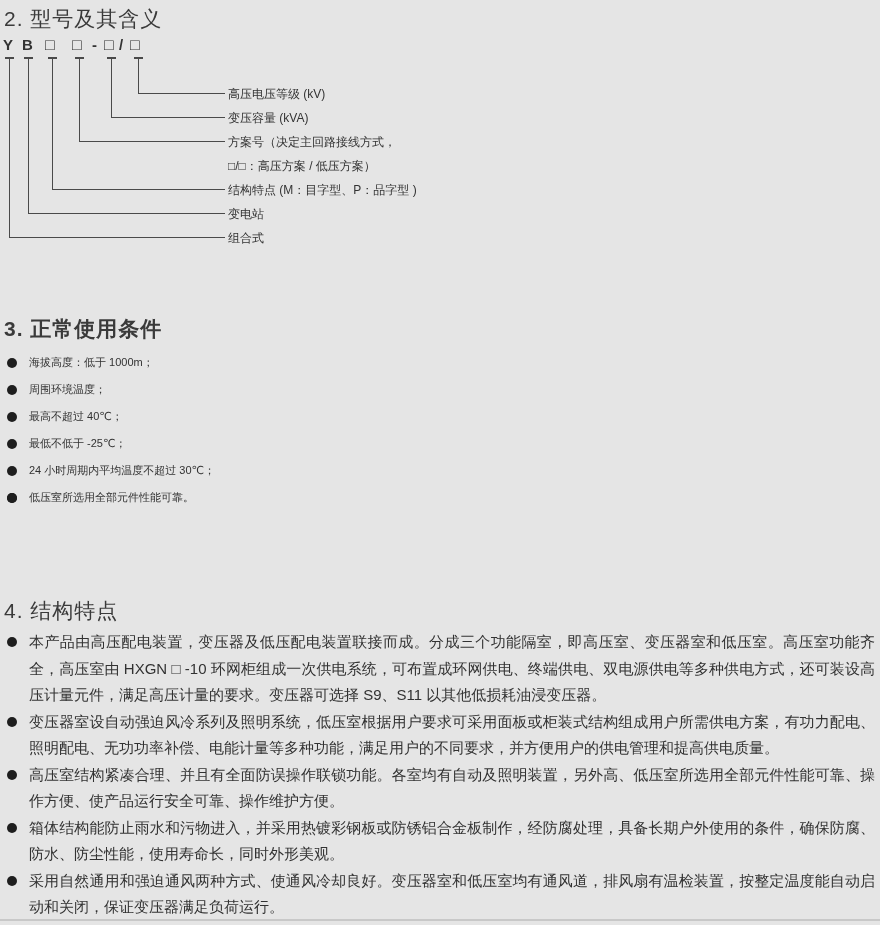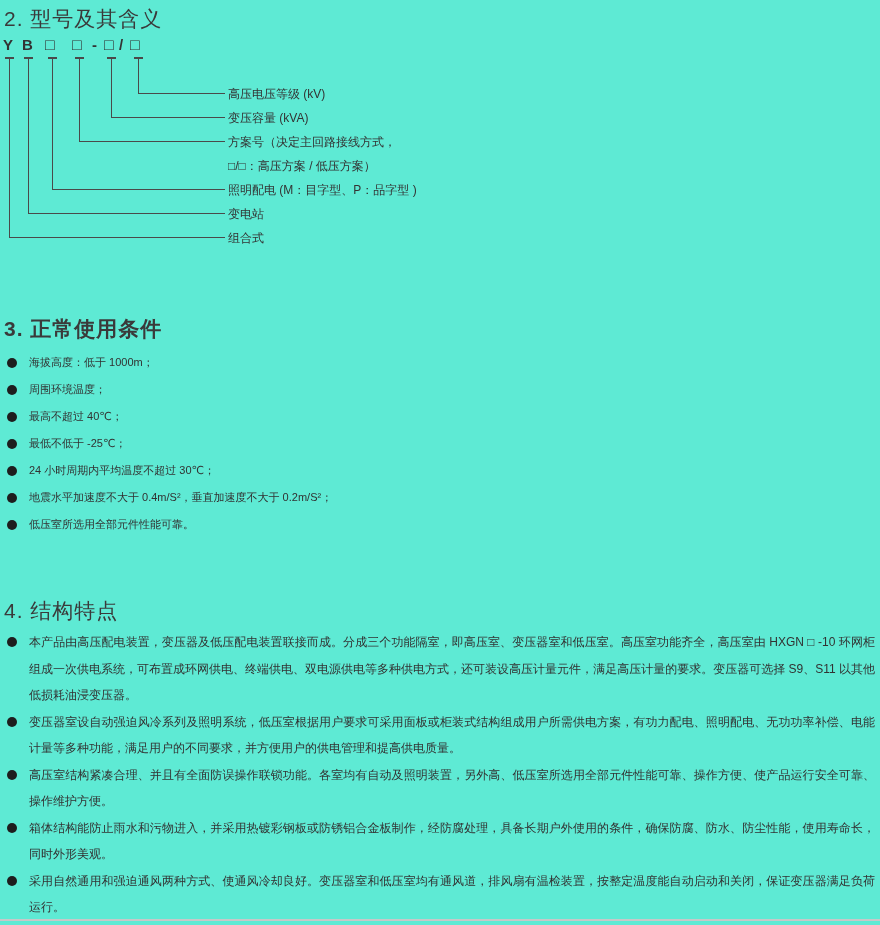--- a/index.html
+++ b/index.html
@@ -5,21 +5,21 @@
   * { margin:0; padding:0; box-sizing:border-box; }
   html,body { background:#ffffff; }
   body {
     font-family: "Liberation Sans", "DejaVu Sans", sans-serif;
     color:#333333;
   }
   #page {
     position:relative;
     width:880px;
     height:925px;
-    background:#5eead4;
+    background:#e5e5e5;
     overflow:hidden;
   }
   .sec-heading {
     position:absolute;
     left:4px;
     font-size:21px;
     font-weight:500;
     color:#3a3a3a;
     letter-spacing:1px;
     white-space:nowrap;
@@ -97,21 +97,21 @@
     line-height:27px;
     color:#323232;
     white-space:nowrap;
   }
   #features-list {
     position:absolute; left:6px; top:629px; width:869px;
   }
   #features-list li {
     position:relative;
     padding-left:23px;
-    font-size:12px;
+    font-size:15px;
     line-height:26.5px;
     text-align:justify;
     color:#323232;
   }
   .dot {
     position:absolute; left:1px; top:9px;
     width:10px; height:10px;
     border-radius:50%;
     background:#1e1e1e;
   }
@@ -152,34 +152,34 @@
     <div id="conn-b" class="conn"></div>
     <div id="conn-s1" class="conn"></div>
     <div id="conn-s2" class="conn"></div>
     <div id="conn-s3" class="conn"></div>
     <div id="conn-s4" class="conn"></div>
 
     <div id="dlabel-0" class="dlabel">高压电压等级 (kV)</div>
     <div id="dlabel-1" class="dlabel">变压容量 (kVA)</div>
     <div id="dlabel-2" class="dlabel">方案号（决定主回路接线方式，</div>
     <div id="dlabel-3" class="dlabel">□/□：高压方案 / 低压方案）</div>
-    <div id="dlabel-4" class="dlabel">照明配电 (M：目字型、P：品字型 )</div>
+    <div id="dlabel-4" class="dlabel">结构特点 (M：目字型、P：品字型 )</div>
     <div id="dlabel-5" class="dlabel">变电站</div>
     <div id="dlabel-6" class="dlabel">组合式</div>
   </div>
 
   <div id="heading-3" class="sec-heading">3. 正常使用条件</div>
 
   <ul id="conditions-list">
     <li><span class="dot"></span><span>海拔高度：低于 1000m；</span></li>
     <li><span class="dot"></span><span>周围环境温度；</span></li>
     <li><span class="dot"></span><span>最高不超过 40℃；</span></li>
     <li><span class="dot"></span><span>最低不低于 -25℃；</span></li>
     <li><span class="dot"></span><span>24 小时周期内平均温度不超过 30℃；</span></li>
-    <li><span class="dot"></span><span>地震水平加速度不大于 0.4m/S²，垂直加速度不大于 0.2m/S²；</span></li>
+    <li><span class="dot"></span></li>
     <li><span class="dot"></span><span>低压室所选用全部元件性能可靠。</span></li>
   </ul>
 
   <div id="heading-4" class="sec-heading">4. 结构特点</div>
 
   <ul id="features-list">
     <li><span class="dot"></span><span>本产品由高压配电装置，变压器及低压配电装置联接而成。分成三个功能隔室，即高压室、变压器室和低压室。高压室功能齐全，高压室由 HXGN □ -10 环网柜组成一次供电系统，可布置成环网供电、终端供电、双电源供电等多种供电方式，还可装设高压计量元件，满足高压计量的要求。变压器可选择 S9、S11 以其他低损耗油浸变压器。</span></li>
     <li><span class="dot"></span><span>变压器室设自动强迫风冷系列及照明系统，低压室根据用户要求可采用面板或柜装式结构组成用户所需供电方案，有功力配电、照明配电、无功功率补偿、电能计量等多种功能，满足用户的不同要求，并方便用户的供电管理和提高供电质量。</span></li>
     <li><span class="dot"></span><span>高压室结构紧凑合理、并且有全面防误操作联锁功能。各室均有自动及照明装置，另外高、低压室所选用全部元件性能可靠、操作方便、使产品运行安全可靠、操作维护方便。</span></li>
     <li><span class="dot"></span><span>箱体结构能防止雨水和污物进入，并采用热镀彩钢板或防锈铝合金板制作，经防腐处理，具备长期户外使用的条件，确保防腐、防水、防尘性能，使用寿命长，同时外形美观。</span></li>

